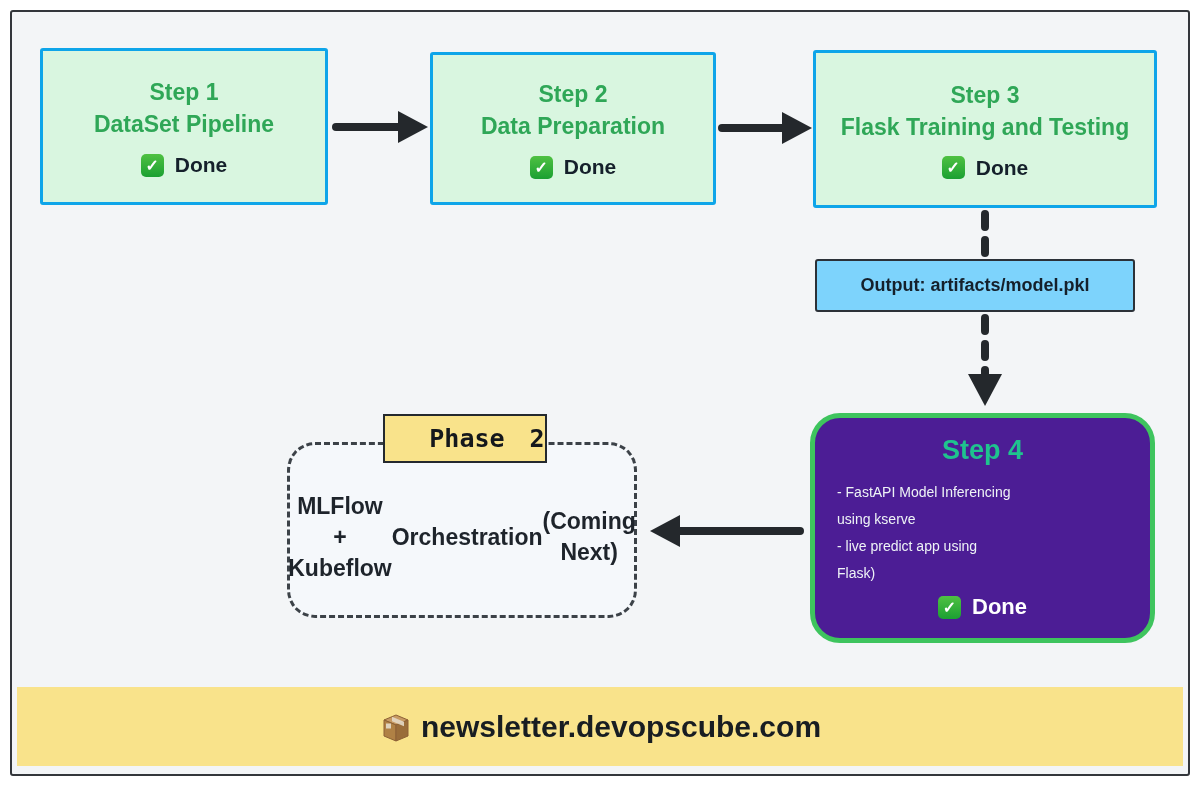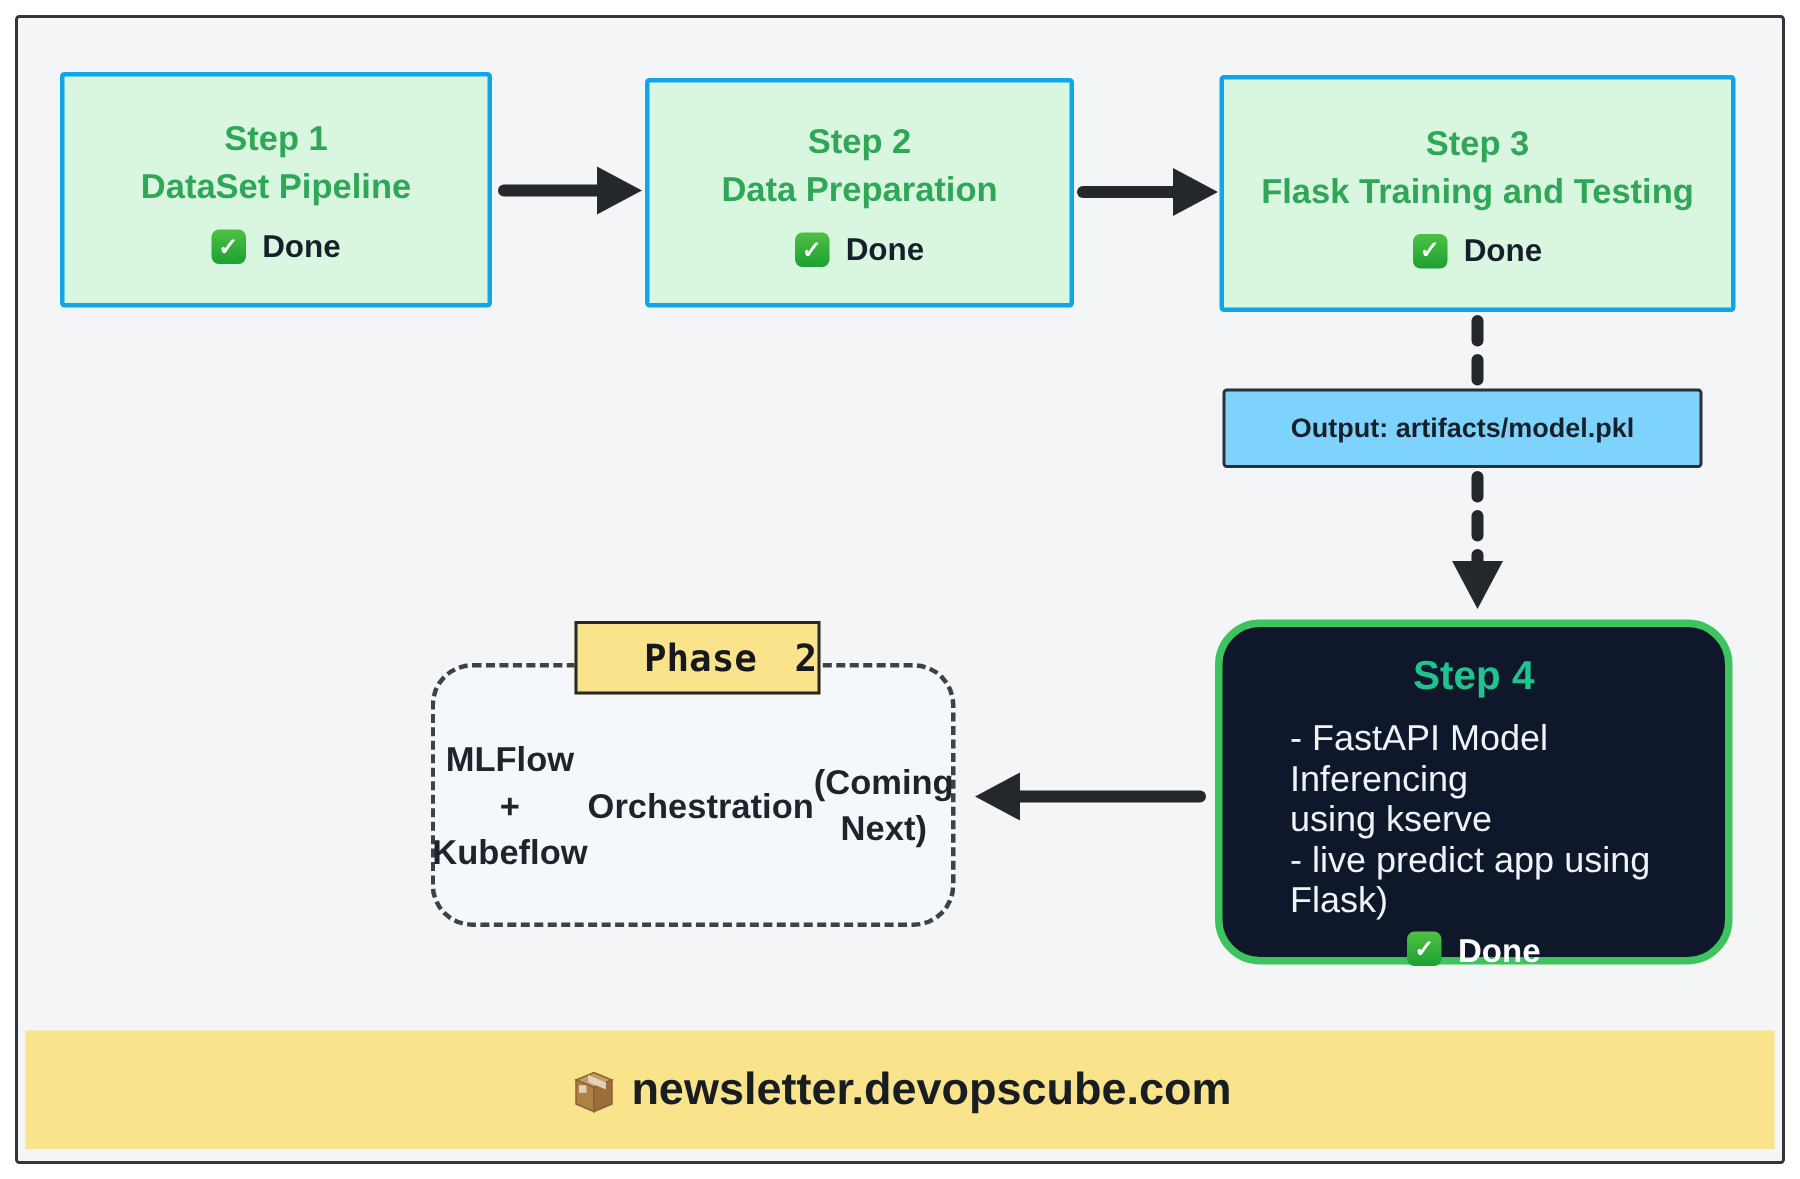--- a/index.html
+++ b/index.html
@@ -11,21 +11,21 @@
   }
   .arrows { position:absolute; left:0; top:0; pointer-events:none; }
 
   .green-box {
     position:absolute; background:#d9f6e0; border:3px solid #0ea5e9; border-radius:3px;
     display:flex; flex-direction:column; align-items:center; justify-content:center;
     text-align:center;
   }
   .green-title { color:#2fa757; font-size:23px; font-weight:600; line-height:32px; }
   .status-row {
-    margin-top:13px; display:flex; gap:11px;
+    margin-top:13px; display:flex; align-items:center; gap:11px;
     color:#15202b; font-size:21px; font-weight:600;
   }
   .check {
     display:inline-flex; align-items:center; justify-content:center;
     width:23px; height:23px; border-radius:5px;
     background:linear-gradient(180deg,#4fc142,#1ba032);
     color:#ffffff; font-size:16px; font-weight:bold;
   }
   .check::after { content:"\2713"; }
 
@@ -35,25 +35,25 @@
 
   .output-box {
     position:absolute; left:803px; top:247px; width:320px; height:53px;
     background:#7dd3fc; border:2px solid #2b3138; border-radius:3px;
     display:flex; align-items:center; justify-content:center;
     font-size:18px; font-weight:600; color:#15202b;
   }
 
   .step4-box {
     position:absolute; left:798px; top:401px; width:345px; height:230px;
-    background:#0f172a; border:5px solid #3ec45e; border-radius:30px;
+    background:#4c1d95; border:5px solid #3ec45e; border-radius:30px;
     color:#eef3f6; padding-top:17px;
   }
   .step4-title { text-align:center; color:#1fc38e; font-size:27px; font-weight:600; margin-bottom:13px; }
-  .step4-lines { font-size:24px; line-height:27px; padding-left:45px; font-weight:500; }
+  .step4-lines { font-size:14px; line-height:27px; padding-left:22px; font-weight:500; }
   .step4-box .status-row { justify-content:center; color:#ffffff; margin-top:7px; font-size:22px; }
 
   .phase2-box {
     position:absolute; left:275px; top:430px; width:350px; height:176px;
     background:#f5f8fb; border:3px dashed #3c4248; border-radius:28px;
     display:flex; flex-direction:row; align-items:center; justify-content:center;
     text-align:center; font-size:23px; line-height:31px; font-weight:600; color:#1e242b;
     padding-top:14px;
   }
   .phase2-label {

